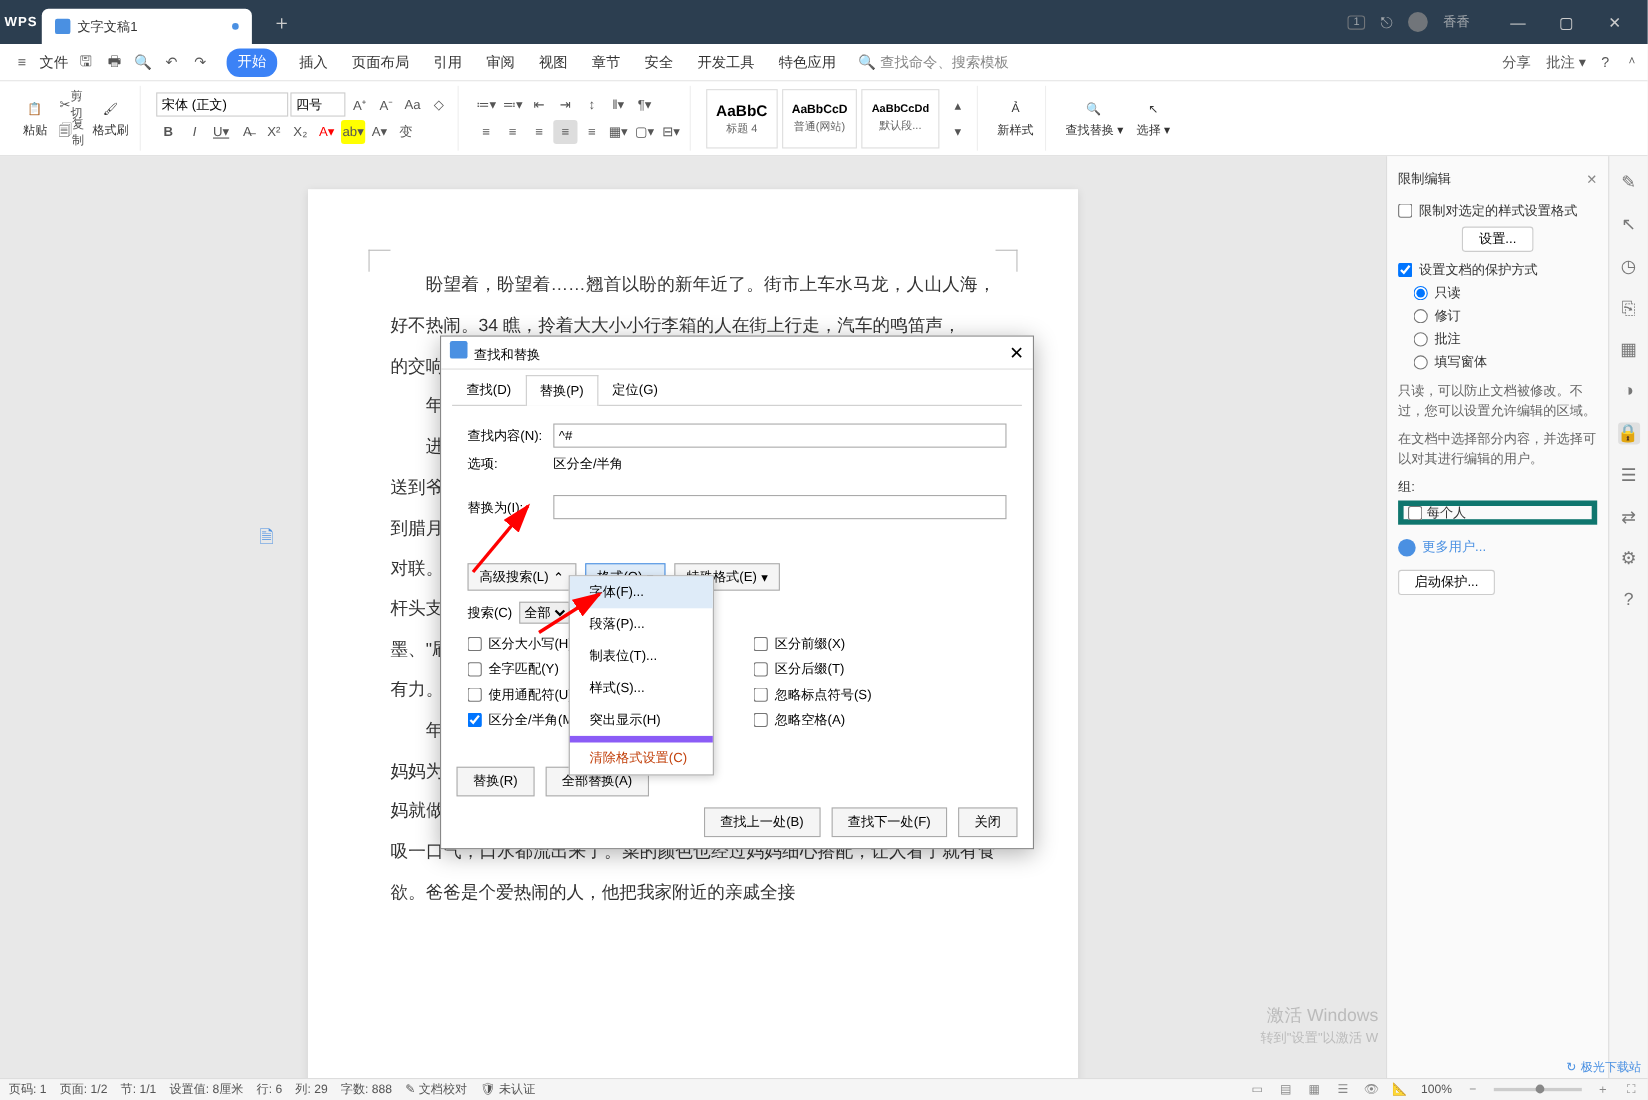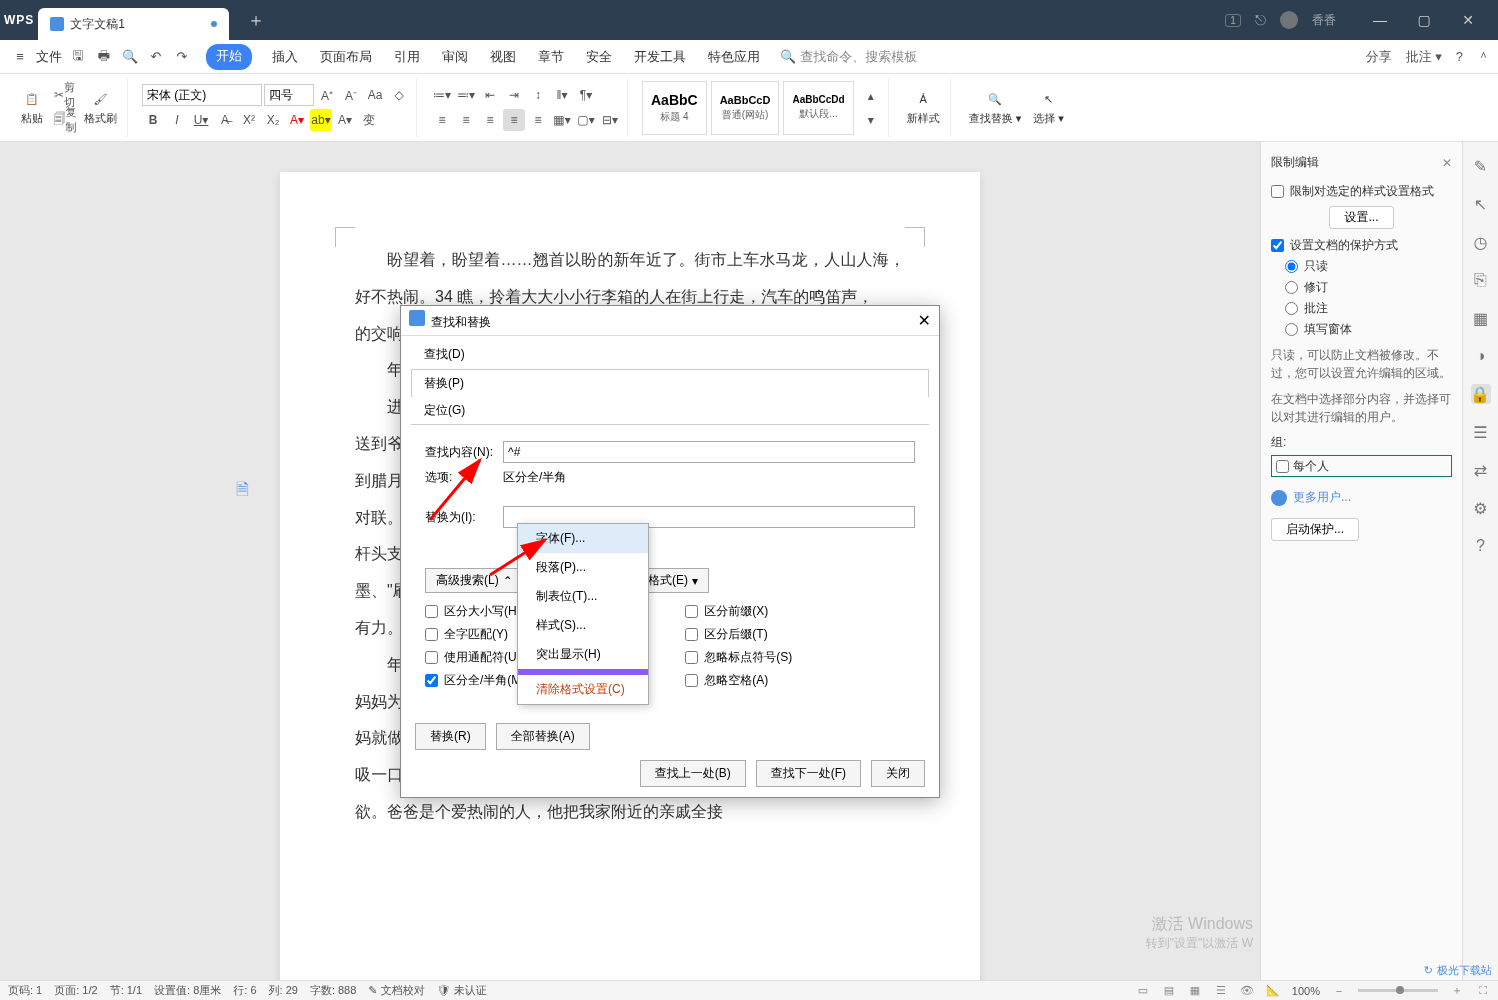--- a/index.html
+++ b/index.html
@@ -54,35 +54,35 @@
 .gutter-icon { position:absolute; left:-44px; top:300px; color:#4a90e2; }
 
 
 .right-panel { position: absolute; top: 142px; right: 36px; width: 202px; bottom: 20px; background: #fafafa; border-left: 1px solid #ddd; padding: 8px 10px; font-size: 12px; color: #333; }
 .right-panel h4 { font-size: 12px; font-weight: normal; padding: 4px 0; display: flex; justify-content: space-between; align-items: center; }
 .right-panel .close-x { cursor: pointer; color: #888; }
 .right-panel .section { margin: 8px 0 6px; }
 .right-panel label { display: flex; align-items: center; gap: 6px; margin: 4px 0; }
 .right-panel .center-btn { display:block; margin:6px auto; padding:2px 14px; border:1px solid #ccc; background:#fff; border-radius:3px; font-size:12px; }
 .right-panel .notes { color: #666; line-height: 1.5; margin: 8px 0; }
-.right-panel .group-box { border:1px solid #0f766e; height: 22px; display:flex; align-items:center; padding:0 4px; margin-top:4px; }
+.right-panel .group-box { border:5px solid #0f766e; height: 22px; display:flex; align-items:center; padding:0 4px; margin-top:4px; }
 .right-panel .more-users { display:flex; align-items:center; gap:6px; margin-top:12px; color:#4a90e2; }
 .right-panel .avatar2 { width:16px; height:16px; background:#4a90e2; border-radius:50%; display:inline-block; }
 
 
 .sidetools { position:absolute; top:142px; right:0; width:36px; bottom:20px; background:#f5f5f5; border-left:1px solid #ddd; display:flex; flex-direction:column; align-items:center; gap:18px; padding-top:14px; }
 .sidetool { width:20px; height:20px; color:#777; cursor:pointer; display:flex; align-items:center; justify-content:center; }
 .sidetool.active { background:#e0e0e0; border-radius:3px; }
 
 
 .dialog { position: absolute; left: 400px; top: 305px; width: 540px; background: #fff; border: 1px solid #888; box-shadow: 0 4px 20px rgba(0,0,0,.3); font-size: 12px; }
 .dialog-title { height: 30px; display: flex; align-items: center; padding: 0 8px; border-bottom: 1px solid #ddd; justify-content: space-between; }
 .dialog-title .ico { width: 16px; height: 16px; background: #4a90e2; border-radius: 2px; display: inline-block; margin-right: 6px; }
 .dialog-close { cursor: pointer; font-size:16px; }
-.dialog-tabs { display: flex; padding: 4px 10px 0; gap: 0; flex-direction: column; }
+.dialog-tabs { display: flex; padding: 4px 10px 0; gap: 0; }
 .dtab { padding: 5px 12px; border: 1px solid transparent; cursor: pointer; border-bottom: none; }
 .dtab.active { border-color: #ccc; background: #fff; position: relative; top: 1px; }
 .dialog-body { padding: 10px 14px 14px; border-top:1px solid #ccc; margin:0 10px 10px; }
 .dialog-row { display: flex; align-items: center; margin: 6px 0; gap: 8px; }
 .dialog-row label { width: 70px; }
 .dialog-row input[type="text"], .dialog-row select.wide { flex: 1; height: 22px; border: 1px solid #aaa; padding: 0 4px; font-size: 12px; }
 .dopts { display:flex; gap:40px; margin-top:10px; }
 .dopts .col { display:flex; flex-direction:column; gap:6px; }
 .dopts label { display:flex; align-items:center; gap:6px; }
 .dbtns { display: flex; gap: 8px; margin-top: 6px; }
@@ -386,20 +386,24 @@
           <span>⌃</span>
         </div>
       <div class="dbtn highlight">
           <span>格式(O)</span> 
           <span>▾</span>
         </div>
       <div class="dbtn">
           <span>特殊格式(E)</span> 
           <span>▾</span>
         </div>
+    </div>
+    <div class="search-row">
+      <span>搜索(C)</span>
+      <select><option>全部</option></select>
     </div>
     <div class="dopts">
       <div class="col">
         <label>
             <input type="checkbox" style="">
             <span>区分大小写(H)</span>
           </label>
         <label>
             <input type="checkbox" style="">
             <span>全字匹配(Y)</span>

